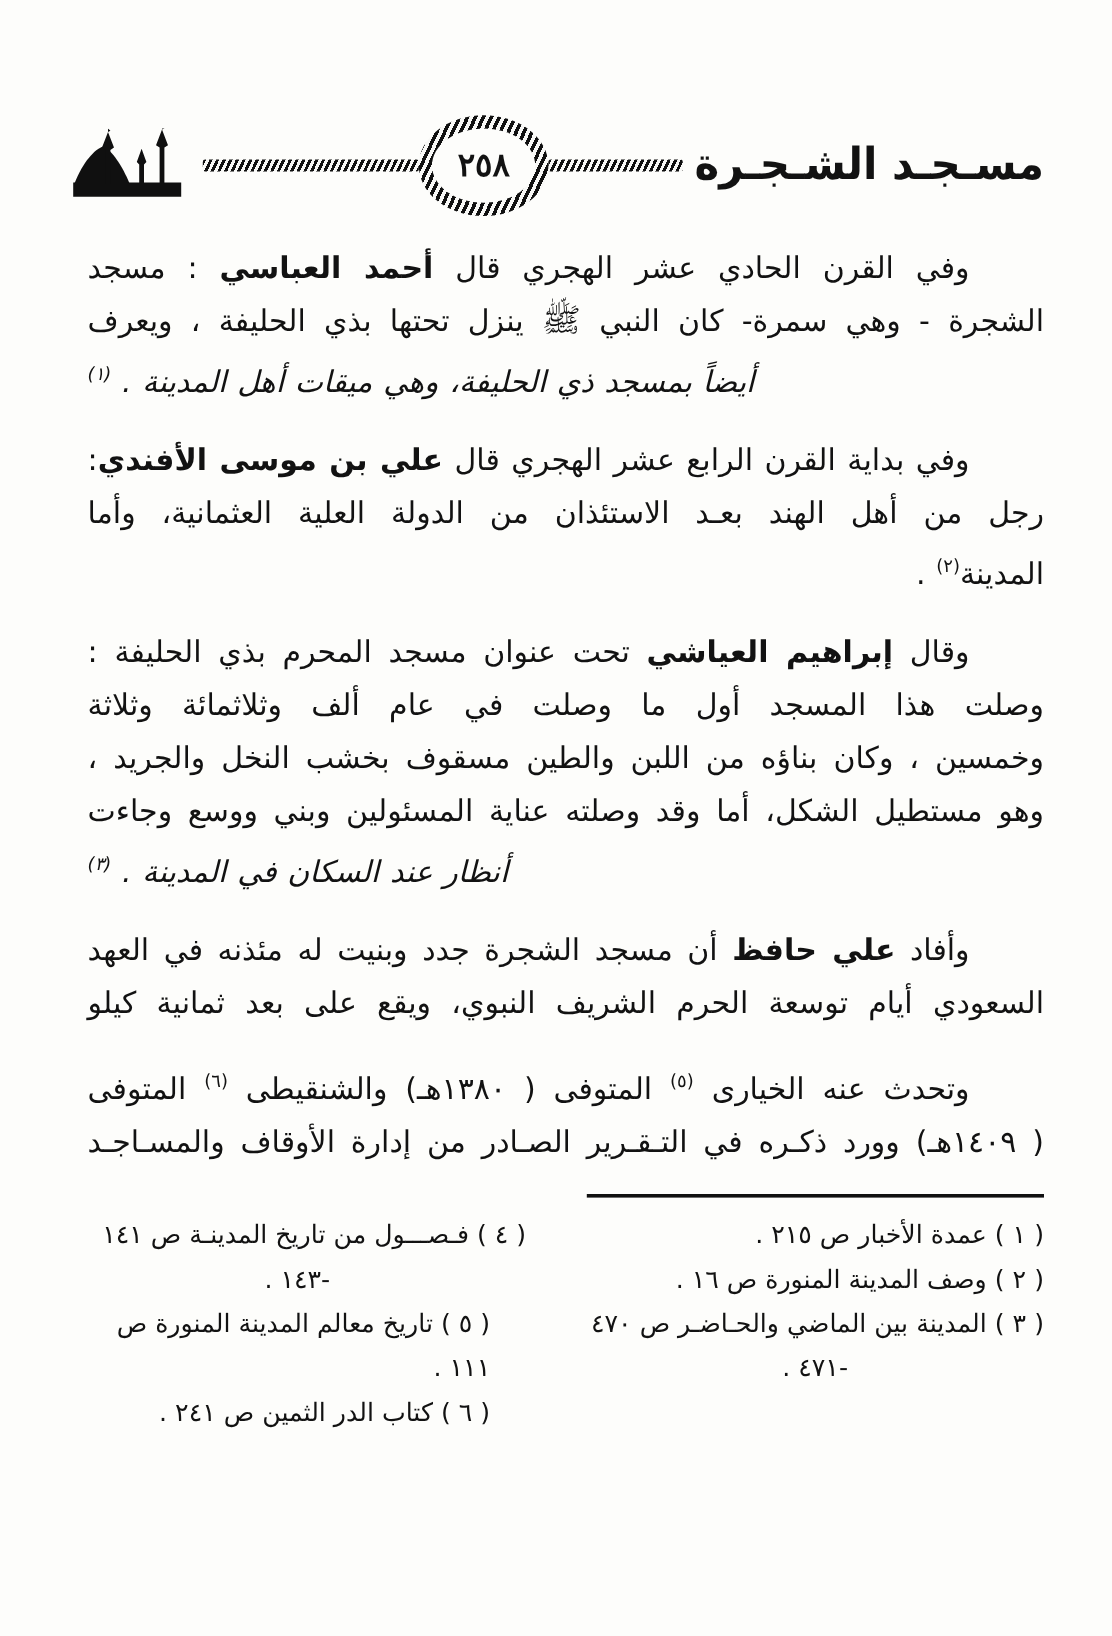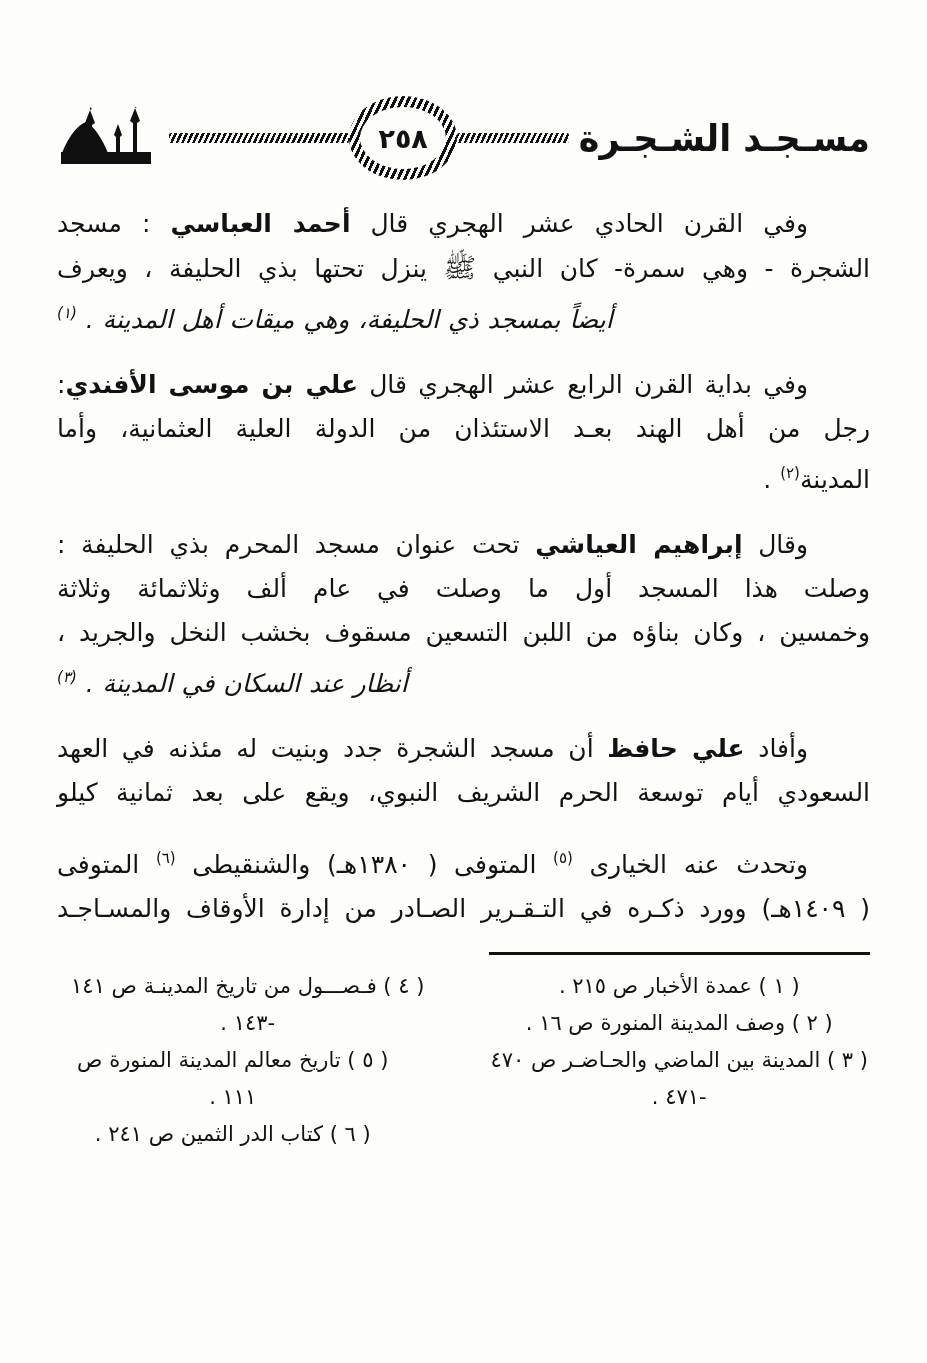--- a/index.html
+++ b/index.html
@@ -25,49 +25,49 @@
   .rule{
     height:10px;
     background:repeating-linear-gradient(115deg,#101010 0 2.5px,#f8f8f6 2.5px 5px);
     border-radius:2px;
   }
   .rule.r1{flex:0.62;}
   .rule.r2{flex:1;}
   .badge{
     width:108px;height:84px;border-radius:50%;
     background:repeating-linear-gradient(115deg,#101010 0 3px,#f8f8f6 3px 6px);
-    display:flex;align-items:center;justify-content:center;flex:0 0 auto;
+    display:flex;align-items:center;justify-content:center;flex:0 0 auto;font-family:Liberation Serif, serif;
   }
   .badge-inner{
     width:86px;height:62px;background:#fdfdfb;border-radius:50%;
     display:flex;align-items:center;justify-content:center;
     font-size:27px;font-weight:bold;
   }
   .mosque{width:102px;flex:0 0 auto;display:flex;align-items:flex-end;}
   .mosque svg{display:block;}
   
   .body-text{margin-top:26px;}
-  .para{margin:0 0 21px 0;}
+  .para{margin:0 0 21px 16px;}
   .line{
     font-size:25px;line-height:44px;
     text-align:justify;text-align-last:justify;
     word-spacing:1px;
   }
   .line.left{text-align:left;text-align-last:left;font-style:italic;}
   .line.right{text-align:right;text-align-last:right;}
   .line.indent{padding-right:62px;}
   .b{font-weight:bold;}
   .sup{font-size:15px;vertical-align:10px;font-weight:normal;}
   .pbuh{font-size:27px;}
   
   .fns{margin-top:16px;display:flex;gap:50px;align-items:flex-start;}
   .fn-col{flex:1;min-width:0;}
   .fn-sep{height:3px;background:#101010;margin-bottom:13px;}
   .fn-left{padding-top:16px;}
-  .fn-line{font-size:21px;line-height:37px;text-align:center;}
+  .fn-line{font-size:21px;line-height:37px;text-align:right;}
   .fn-line.cont{text-align:center;}
   .fn-line.indent{padding-right:30px;}
 </style>
 </head>
 <body>
 
 <div class="page">
 
   <header class="hdr">
     <h1 class="title">مسـجـد الشـجـرة</h1>
@@ -98,21 +98,22 @@
         <div class="line left"><span>أيضاً بمسجد ذي الحليفة، وهي ميقات أهل المدينة . </span><span class="sup">(١)</span></div>
       </div>
       <div class="para">
         <div class="line justify indent"><span>وفي بداية القرن الرابع عشر الهجري قال </span><span class="b">علي بن موسى الأفندي</span><span>:</span></div>
         <div class="line justify"><span>رجل من أهل الهند بعـد الاستئذان من الدولة العلية العثمانية، وأما</span></div>
         <div class="line right"><span>المدينة</span><span class="sup">(٢)</span><span> .</span></div>
       </div>
       <div class="para">
         <div class="line justify indent"><span>وقال </span><span class="b">إبراهيم العياشي</span><span> تحت عنوان مسجد المحرم بذي الحليفة :</span></div>
         <div class="line justify"><span>وصلت هذا المسجد أول ما وصلت في عام ألف وثلاثمائة وثلاثة</span></div>
-        <div class="line justify"><span>وخمسين ، وكان بناؤه من اللبن التسعين مسقوف بخشب النخل والجريد ،</span></div>
+        <div class="line justify"><span>وخمسين ، وكان بناؤه من اللبن والطين مسقوف بخشب النخل والجريد ،</span></div>
+        <div class="line justify"><span>وهو مستطيل الشكل، أما وقد وصلته عناية المسئولين وبني ووسع وجاءت</span></div>
         <div class="line left"><span>أنظار عند السكان في المدينة . </span><span class="sup">(٣)</span></div>
       </div>
       <div class="para">
         <div class="line justify indent"><span>وأفاد </span><span class="b">علي حافظ</span><span> أن مسجد الشجرة جدد وبنيت له مئذنه في العهد</span></div>
         <div class="line justify"><span>السعودي أيام توسعة الحرم الشريف النبوي، ويقع على بعد ثمانية كيلو</span></div>
       </div>
       <div class="para">
         <div class="line justify indent"><span>وتحدث عنه الخيارى </span><span class="sup">(٥)</span><span> المتوفى ( ١٣٨٠هـ) والشنقيطى </span><span class="sup">(٦)</span><span> المتوفى</span></div>
         <div class="line justify"><span>( ١٤٠٩هـ) وورد ذكـره في التـقـرير الصـادر من إدارة الأوقاف والمسـاجـد</span></div>
       </div>

